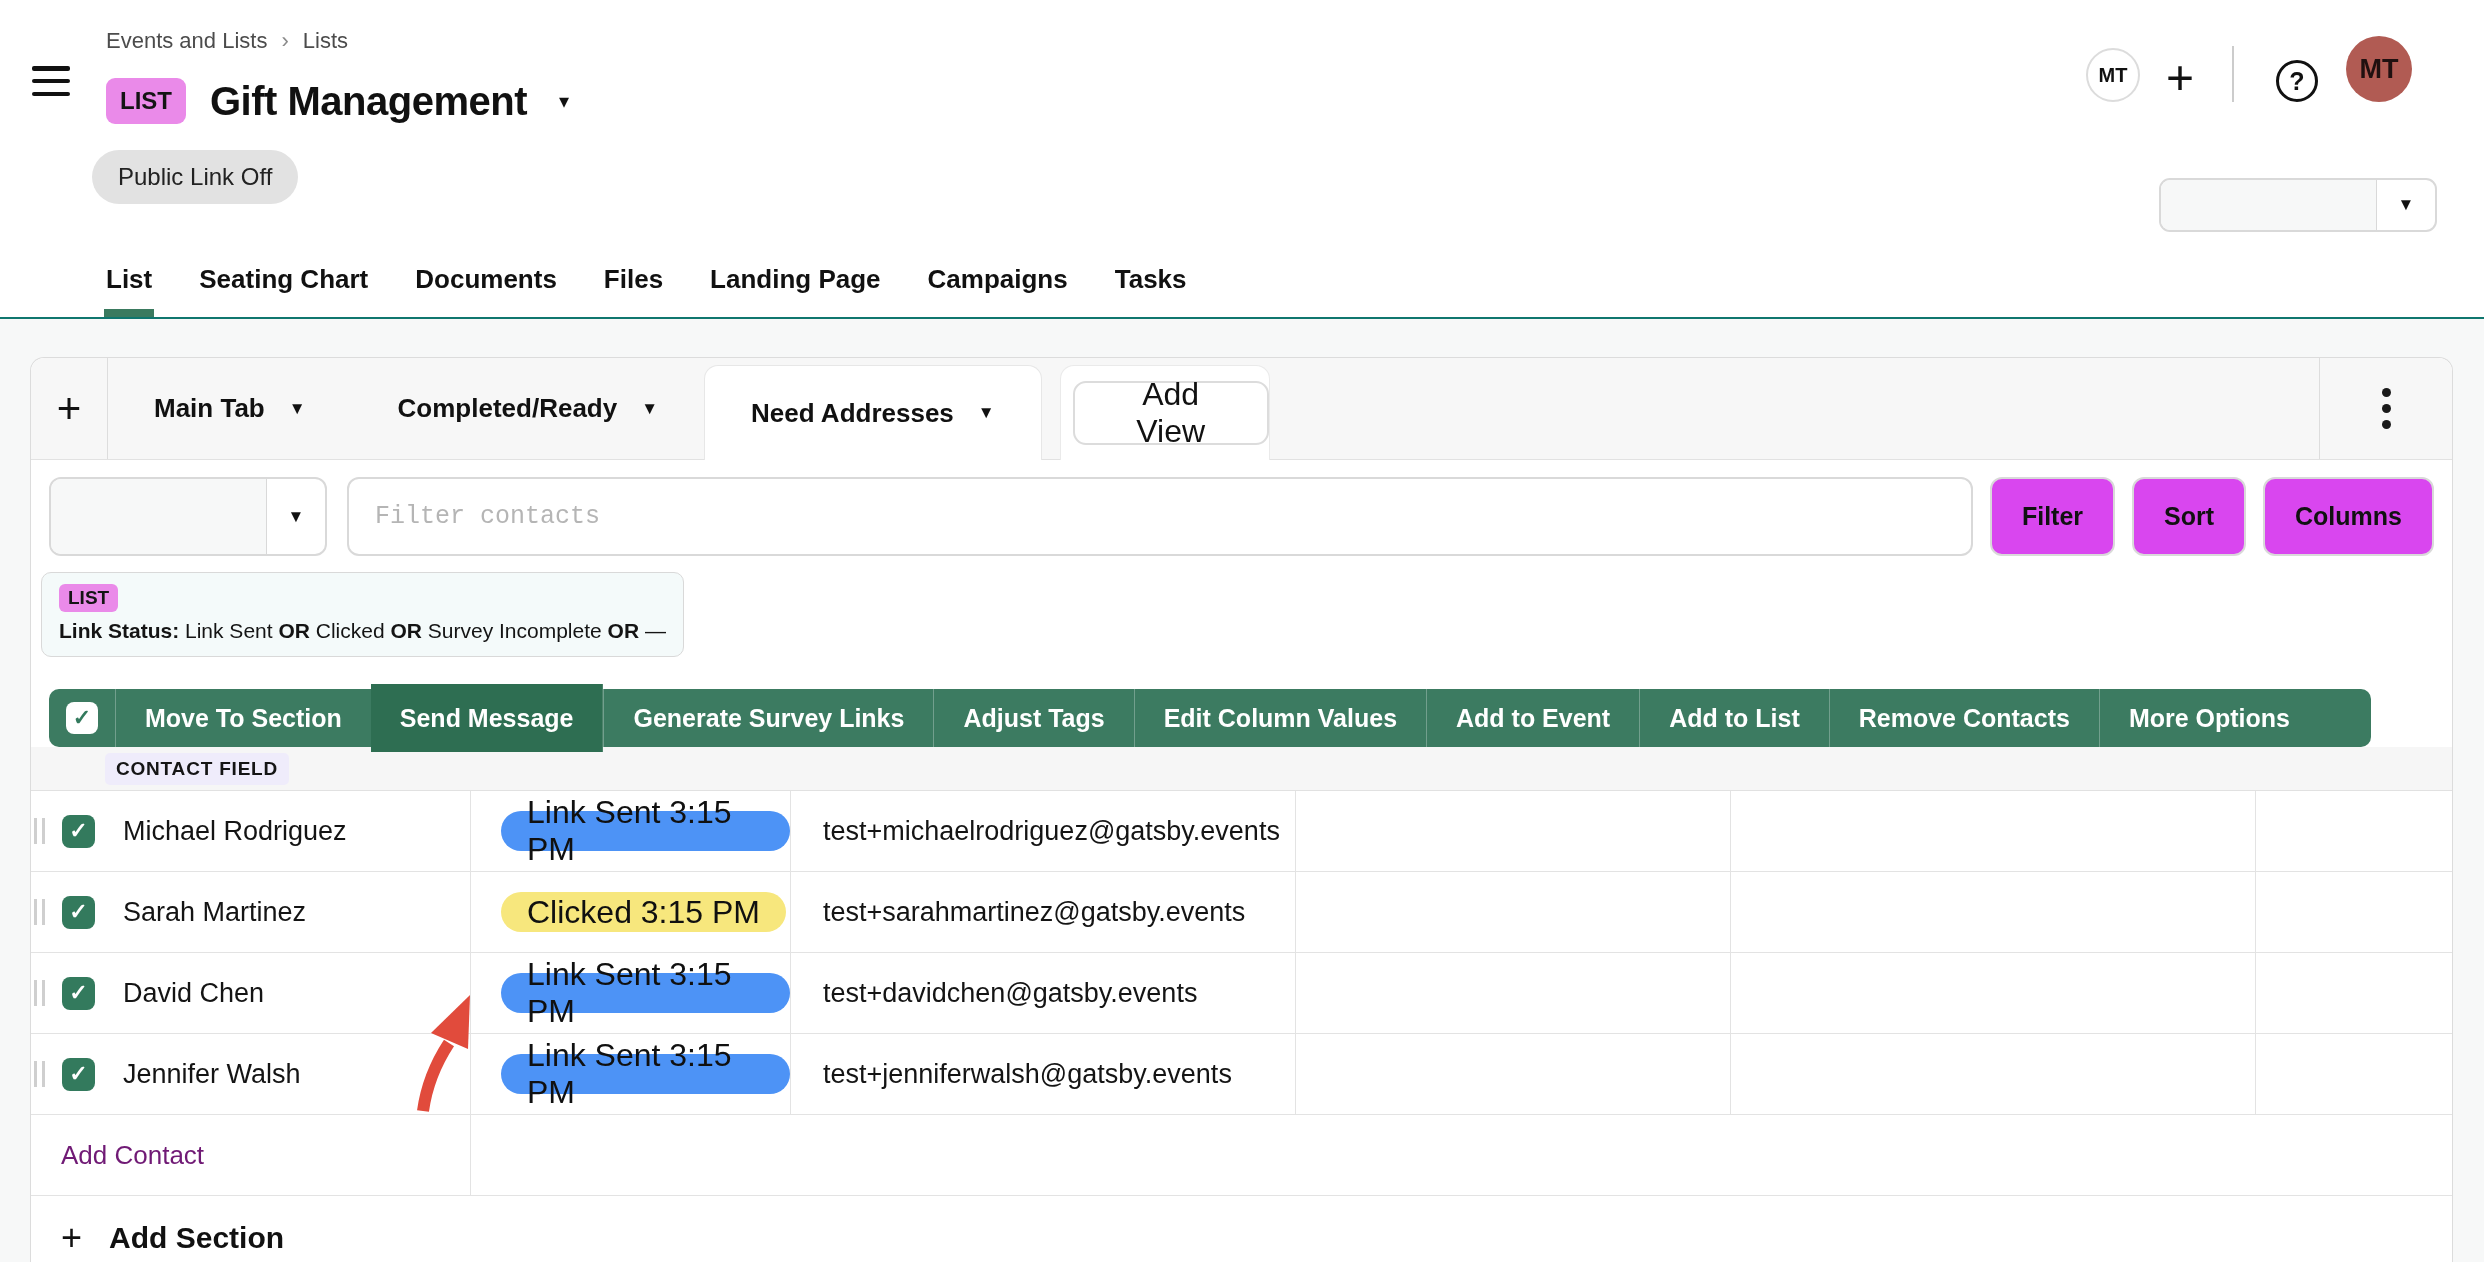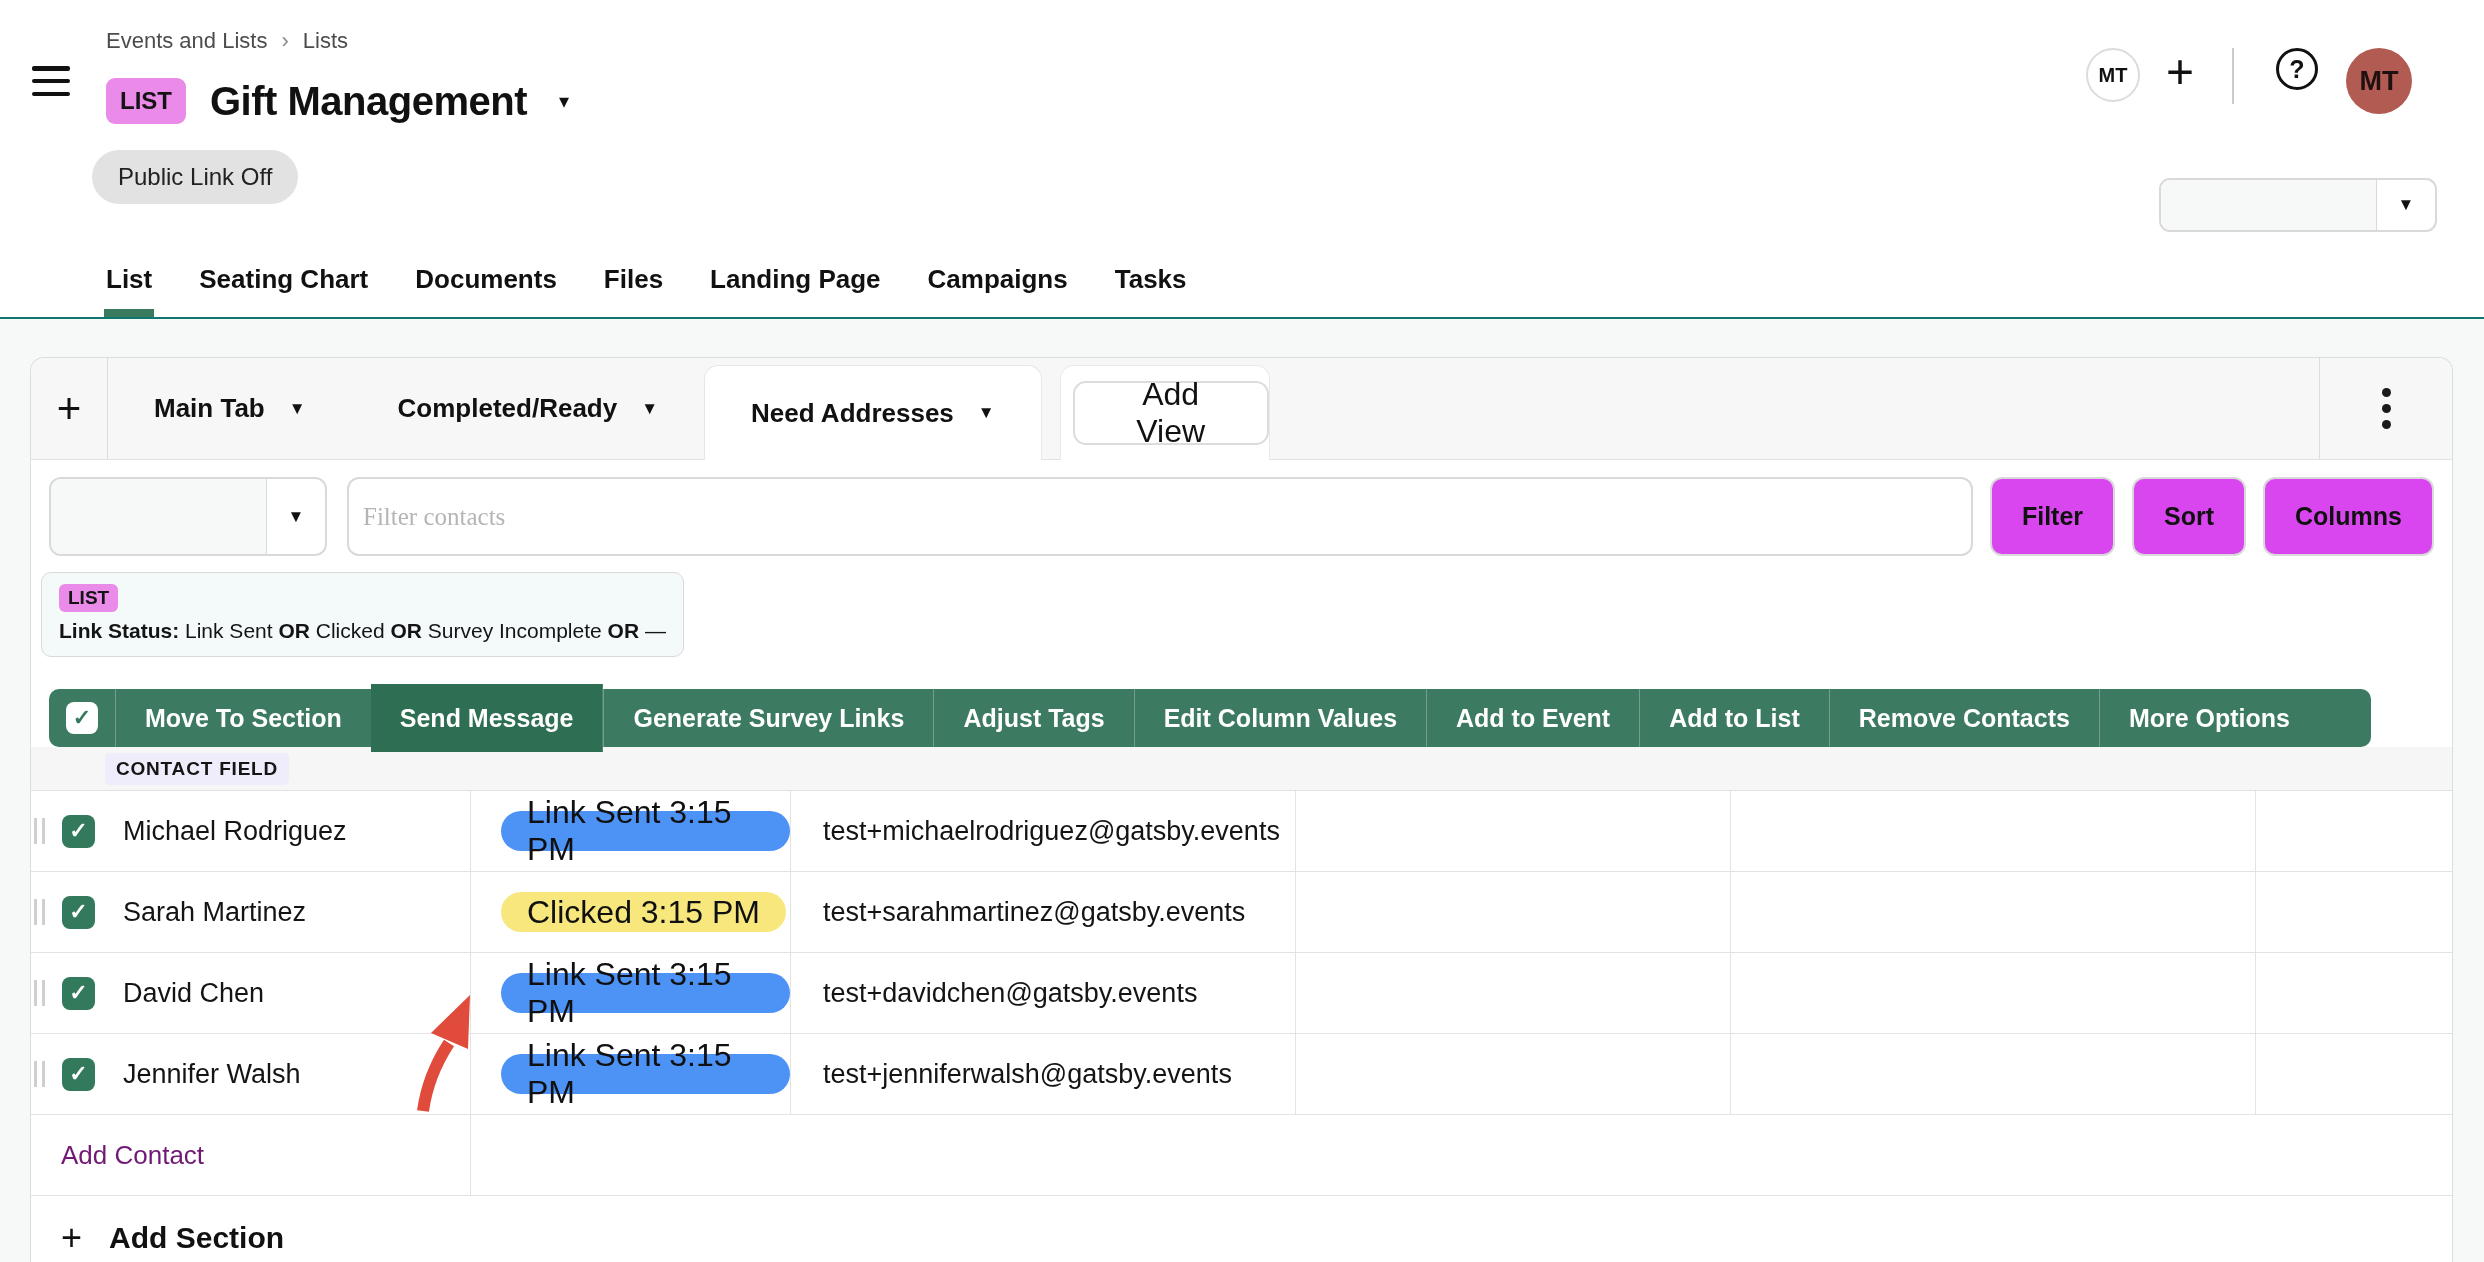--- a/index.html
+++ b/index.html
@@ -18,21 +18,21 @@
   .list-badge.lg { font-size:24px; padding:9px 14px; }
   .list-badge.sm { font-size:19px; padding:3px 9px; border-radius:6px; display:inline-block; }
   h1.page-title { font-size:40px; font-weight:700; color:#111; letter-spacing:-0.5px; }
   .title-caret { font-size:20px; color:#111; margin-left:8px; cursor:pointer; }
   .public-pill { position:absolute; left:92px; top:150px; background:#e2e2e2; color:#222; font-size:24px; padding:13px 26px; border-radius:999px; }
 
   .nav-tabs { position:absolute; left:106px; bottom:0; display:flex; gap:47px; }
   .nav-tab { font-size:26px; font-weight:700; color:#111; padding-bottom:22px; position:relative; cursor:pointer; }
   .nav-tab.active::after { content:""; position:absolute; left:-2px; right:-2px; bottom:0; height:8px; background:var(--tab-underline-green); }
 
-  .top-right { position:absolute; top:48px; right:72px; display:flex; align-items:flex-start; }
+  .top-right { position:absolute; top:36px; right:72px; display:flex; align-items:flex-end; }
   .avatar-sm { width:54px; height:54px; border-radius:50%; border:2px solid #dcdcdc; background:#fff; color:#111; font-weight:700; font-size:20px; display:flex; align-items:center; justify-content:center; }
   .plus-btn { font-size:48px; font-weight:300; color:#111; margin-left:26px; line-height:1; cursor:pointer; }
   .tr-divider { width:2px; height:56px; background:#ccc; margin-left:38px; }
   .help-btn { width:42px; height:42px; border-radius:50%; border:3.5px solid #111; color:#111; font-weight:700; font-size:25px; display:flex; align-items:center; justify-content:center; margin-left:42px; cursor:pointer; }
   .avatar-lg { width:66px; height:66px; border-radius:50%; background:var(--user-avatar-bg); color:#201010; font-weight:700; font-size:27px; display:flex; align-items:center; justify-content:center; margin-left:28px; cursor:pointer; }
 
   .split-btn { display:inline-flex; align-items:stretch; border:2px solid #d9d9d9; border-radius:11px; background:#fff; overflow:hidden; cursor:pointer; }
   .split-btn .main { font-size:25px; font-weight:700; color:#111; display:flex; align-items:center; padding:0 26px; }
   .split-btn .div { width:1.5px; background:#d9d9d9; }
   .split-btn .caret { width:58px; display:flex; align-items:center; justify-content:center; font-size:17px; color:#111; }
@@ -51,21 +51,21 @@
   .view-tab.active { align-self:flex-end; height:95px; background:#fff; border:1px solid #e7e7e7; border-bottom:none; border-radius:14px 14px 0 0; margin-bottom:-1px; }
   .ghost-tab { align-self:flex-end; height:95px; width:210px; background:#fff; border:1px solid #eaeaea; border-bottom:none; border-radius:14px 14px 0 0; margin-bottom:-1px; margin-left:18px; display:flex; align-items:center; }
   .add-view-btn { margin-left:12px; height:64px; padding:0 30px; border:2px solid #dcdcdc; border-radius:13px; background:#fff; font-size:32px; color:#111; display:flex; align-items:center; cursor:pointer; font-family:inherit; }
   .strip-spacer { flex:1; }
   .kebab-cell { width:132px; display:flex; flex-direction:column; align-items:center; justify-content:center; gap:7px; cursor:pointer; }
   .kebab-cell i { width:9px; height:9px; border-radius:50%; background:#1a1a1a; }
 
   
   .toolbar { display:flex; align-items:stretch; margin:17px 18px 0 18px; height:79px; }
   .toolbar .split-btn { height:79px; border-radius:12px; }
-  .filter-input { flex:1; margin-left:20px; border:2px solid #d9d9d9; border-radius:12px; font-size:25px; padding:0 14px; color:#333; font-family:Liberation Serif, serif; outline:none; background:#fff; }
+  .filter-input { flex:1; margin-left:20px; border:2px solid #d9d9d9; border-radius:12px; font-size:25px; padding:0 26px; color:#333; font-family:Liberation Mono, monospace; outline:none; background:#fff; }
   .filter-input::placeholder { color:#b5b5b5; }
   .tb-btn { margin-left:17px; padding:0 30px; font-size:25px; font-weight:700; color:#111; background:#d946ef; border:2px solid #d9d9d9; border-radius:12px; cursor:pointer; font-family:inherit; }
 
   
   .chip { display:inline-block; margin:16px 0 0 10px; background:#f4fafa; border:1px solid #d9d9d9; border-radius:10px; padding:11px 17px 13px; }
   .chip-text { display:block; margin-top:7px; font-size:21px; color:#141414; }
   .chip-text b { font-weight:700; }
 
   
   .action-bar { display:flex; align-items:stretch; margin:32px 0 0 18px; width:2322px; height:58px; background:var(--action-bar-green); border-radius:10px; color:#fff; position:relative; }

